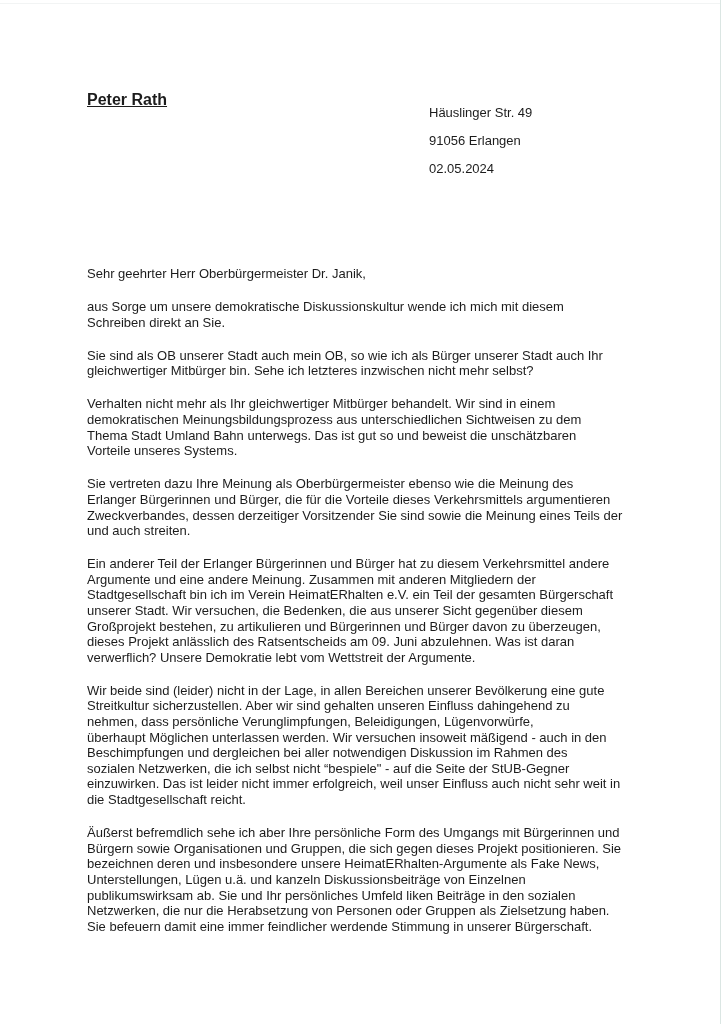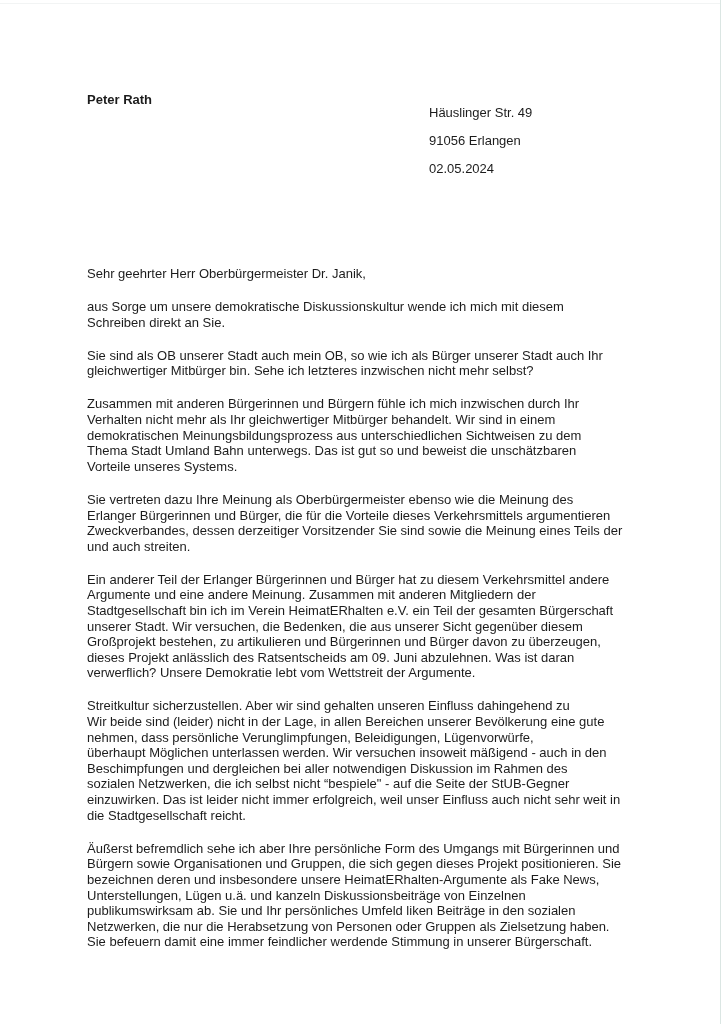--- a/index.html
+++ b/index.html
@@ -28,24 +28,25 @@
       top: 3px;
       left: 0;
       width: 720px;
       height: 1px;
       background: #f2f4f4;
     }
     .sender-name {
       position: absolute;
       left: 87px;
       top: 92px;
-      font-size: 13px;
+      font-size: 16px;
       font-weight: bold;
       line-height: 16px;
       margin: 0;
+      text-decoration: underline;
     }
     .address-block {
       position: absolute;
       left: 417px;
       top: 93px;
       font-size: 13px;
       line-height: 16px;
     }
     .address-block div {
       margin: 12px;
@@ -88,21 +89,20 @@
   <div id="paragraphs">
       <p>
         <span class="line">aus Sorge um unsere demokratische Diskussionskultur wende ich mich mit diesem</span>
         <span class="line">Schreiben direkt an Sie.</span>
       </p>
       <p>
         <span class="line">Sie sind als OB unserer Stadt auch mein OB, so wie ich als Bürger unserer Stadt auch Ihr</span>
         <span class="line">gleichwertiger Mitbürger bin. Sehe ich letzteres inzwischen nicht mehr selbst?</span>
       </p>
       <p>
-        <span class="line">Zusammen mit anderen Bürgerinnen und Bürgern fühle ich mich inzwischen durch Ihr</span>
         <span class="line">Verhalten nicht mehr als Ihr gleichwertiger Mitbürger behandelt. Wir sind in einem</span>
         <span class="line">demokratischen Meinungsbildungsprozess aus unterschiedlichen Sichtweisen zu dem</span>
         <span class="line">Thema Stadt Umland Bahn unterwegs. Das ist gut so und beweist die unschätzbaren</span>
         <span class="line">Vorteile unseres Systems.</span>
       </p>
       <p>
         <span class="line">Sie vertreten dazu Ihre Meinung als Oberbürgermeister ebenso wie die Meinung des</span>
         <span class="line">Erlanger Bürgerinnen und Bürger, die für die Vorteile dieses Verkehrsmittels argumentieren</span>
         <span class="line">Zweckverbandes, dessen derzeitiger Vorsitzender Sie sind sowie die Meinung eines Teils der</span>
         <span class="line">und auch streiten.</span>
@@ -110,22 +110,22 @@
       <p>
         <span class="line">Ein anderer Teil der Erlanger Bürgerinnen und Bürger hat zu diesem Verkehrsmittel andere</span>
         <span class="line">Argumente und eine andere Meinung. Zusammen mit anderen Mitgliedern der</span>
         <span class="line">Stadtgesellschaft bin ich im Verein HeimatERhalten e.V. ein Teil der gesamten Bürgerschaft</span>
         <span class="line">unserer Stadt. Wir versuchen, die Bedenken, die aus unserer Sicht gegenüber diesem</span>
         <span class="line">Großprojekt bestehen, zu artikulieren und Bürgerinnen und Bürger davon zu überzeugen,</span>
         <span class="line">dieses Projekt anlässlich des Ratsentscheids am 09. Juni abzulehnen. Was ist daran</span>
         <span class="line">verwerflich? Unsere Demokratie lebt vom Wettstreit der Argumente.</span>
       </p>
       <p>
+        <span class="line">Wir beide sind (leider) nicht in der Lage, in allen Bereichen unserer Bevölkerung eine gute</span>
         <span class="line">Streitkultur sicherzustellen. Aber wir sind gehalten unseren Einfluss dahingehend zu</span>
-        <span class="line">Wir beide sind (leider) nicht in der Lage, in allen Bereichen unserer Bevölkerung eine gute</span>
         <span class="line">nehmen, dass persönliche Verunglimpfungen, Beleidigungen, Lügenvorwürfe,</span>
         <span class="line">überhaupt Möglichen unterlassen werden. Wir versuchen insoweit mäßigend - auch in den</span>
         <span class="line">Beschimpfungen und dergleichen bei aller notwendigen Diskussion im Rahmen des</span>
         <span class="line">sozialen Netzwerken, die ich selbst nicht “bespiele" - auf die Seite der StUB-Gegner</span>
         <span class="line">einzuwirken. Das ist leider nicht immer erfolgreich, weil unser Einfluss auch nicht sehr weit in</span>
         <span class="line">die Stadtgesellschaft reicht.</span>
       </p>
       <p>
         <span class="line">Äußerst befremdlich sehe ich aber Ihre persönliche Form des Umgangs mit Bürgerinnen und</span>
         <span class="line">Bürgern sowie Organisationen und Gruppen, die sich gegen dieses Projekt positionieren. Sie</span>

